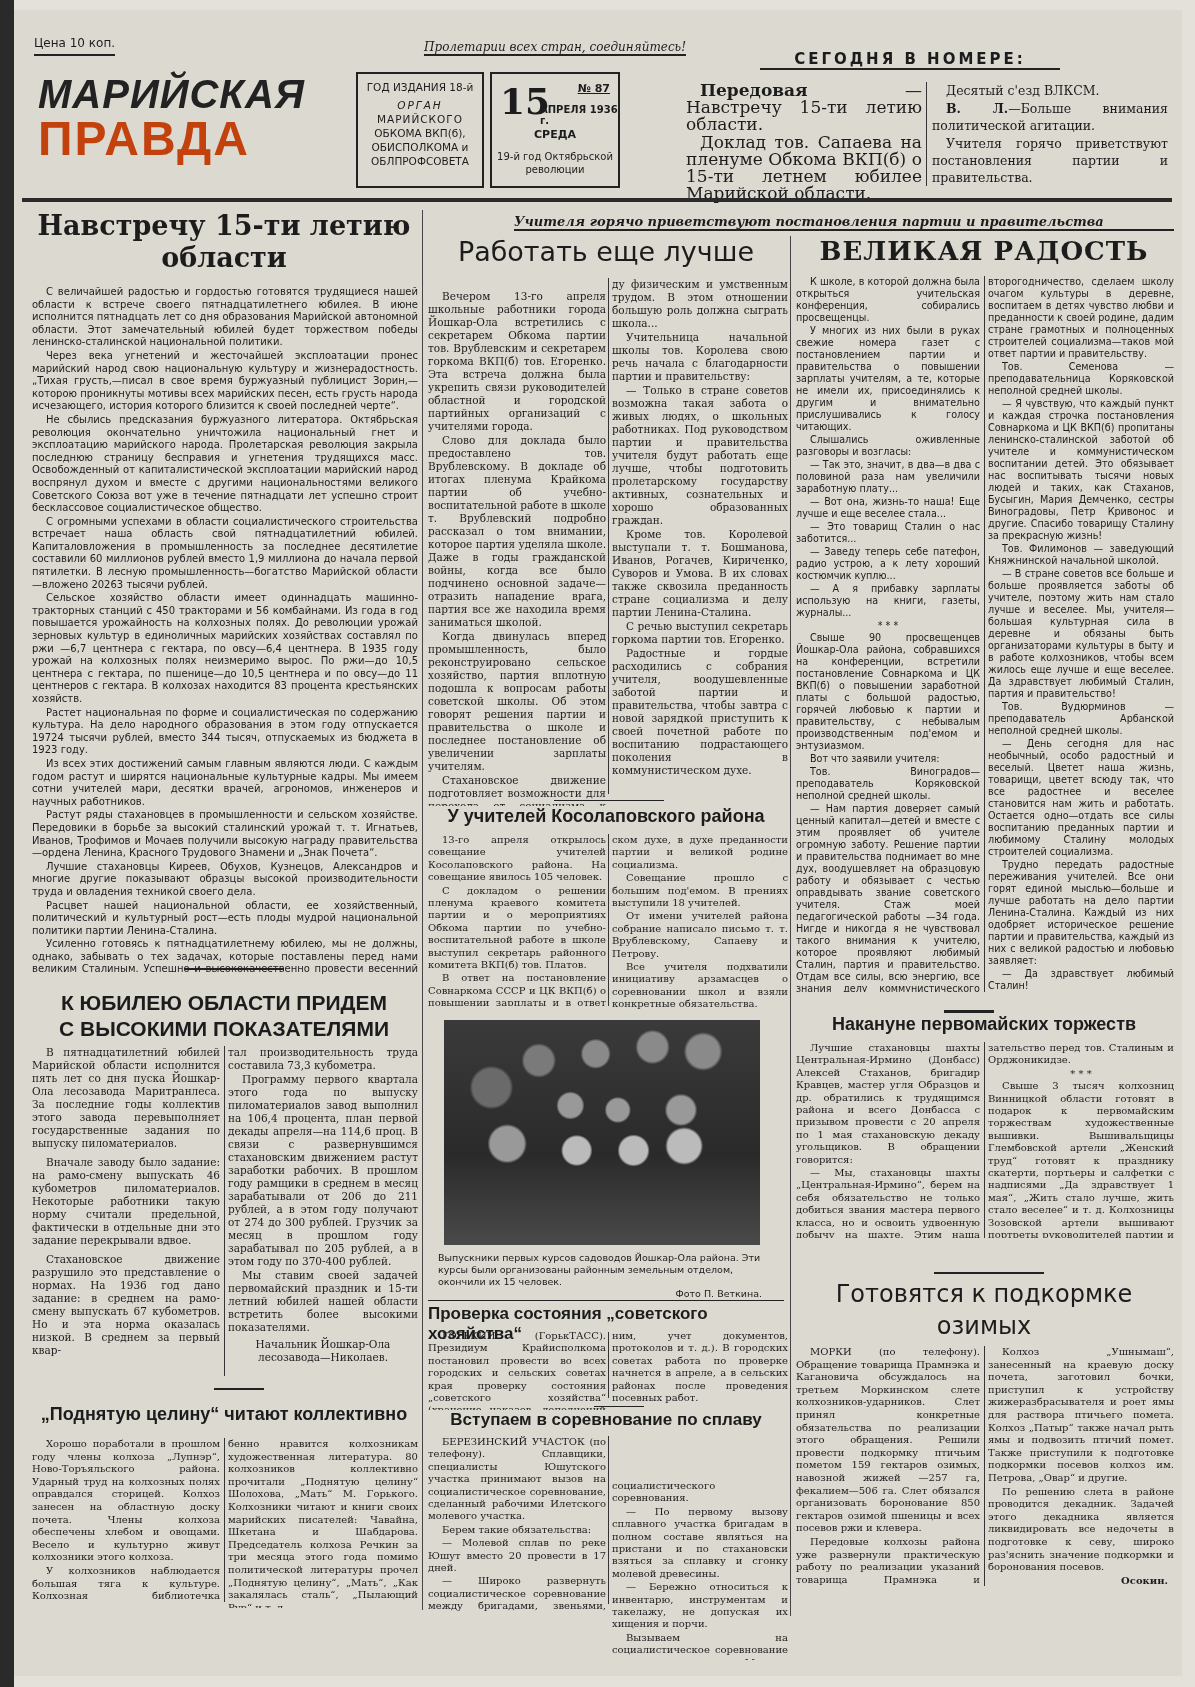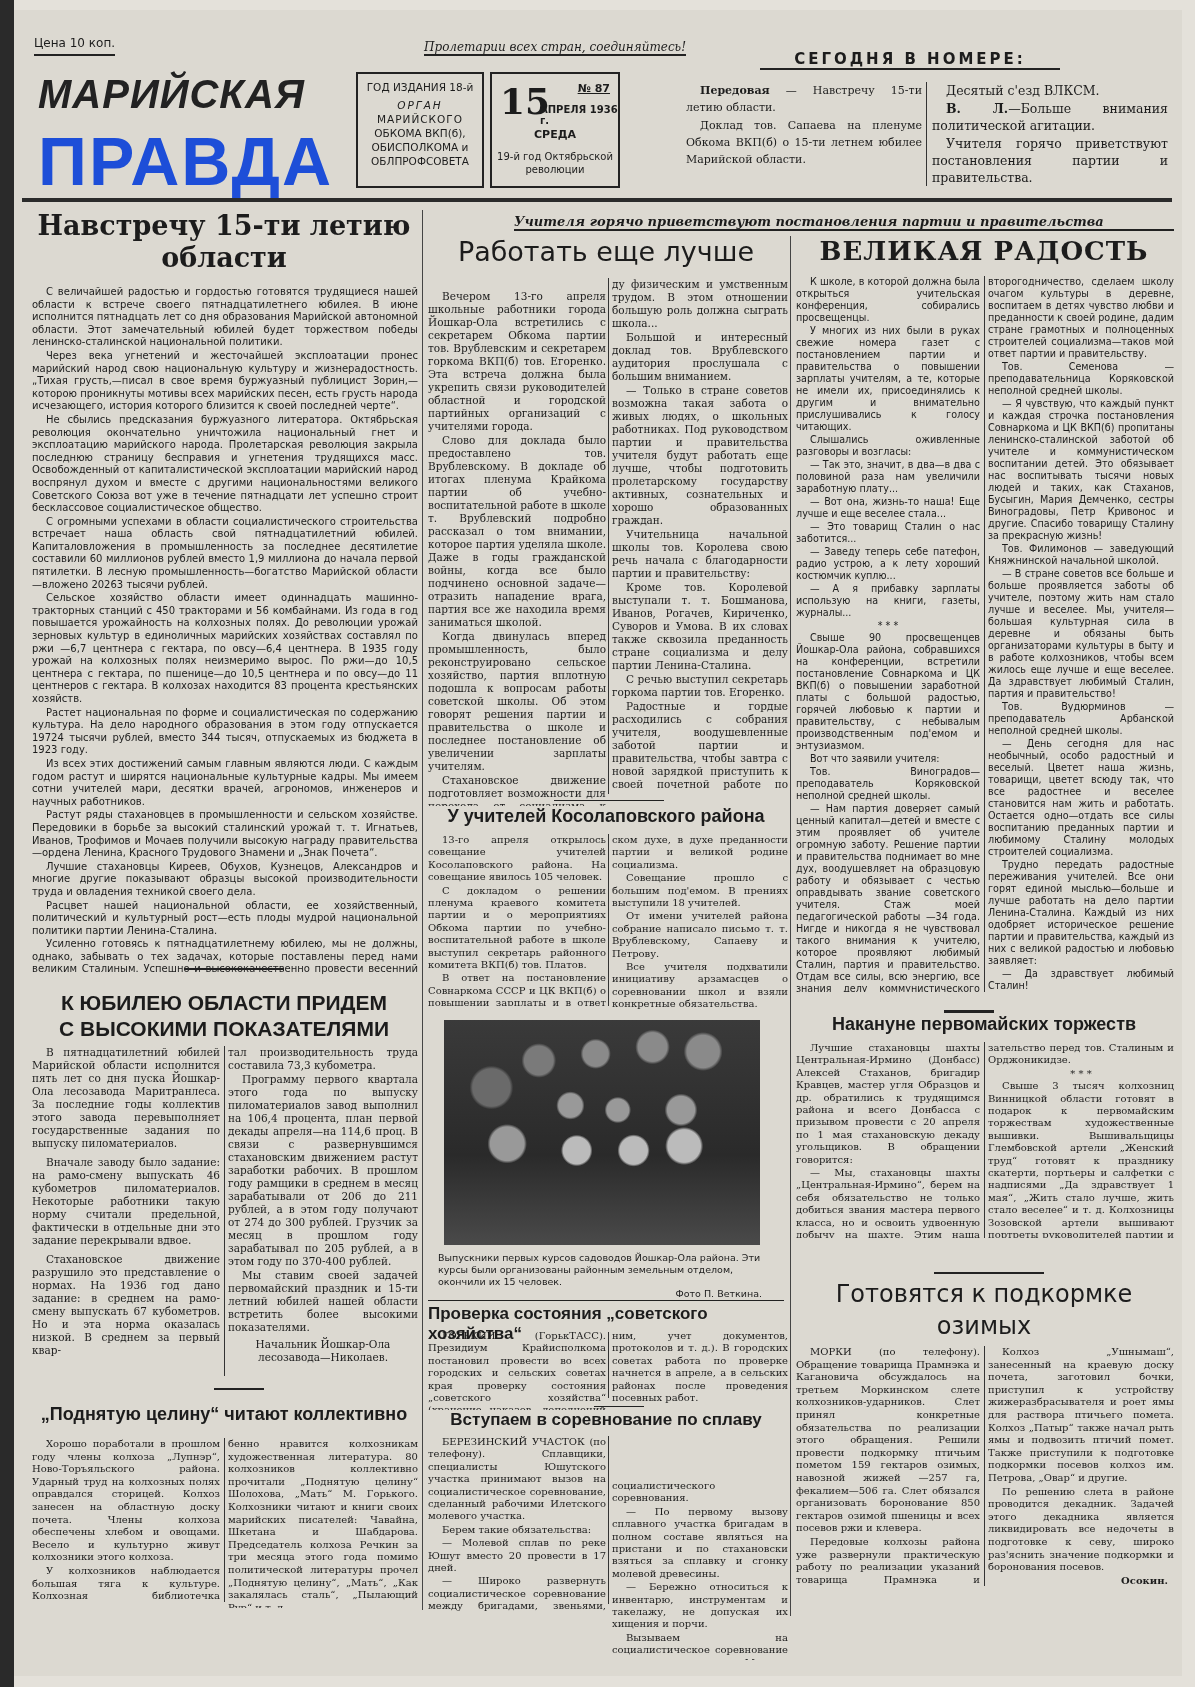--- a/index.html
+++ b/index.html
@@ -37,21 +37,21 @@
 </head>
 <body>
 
 <div class="leftedge"></div>
 <div class="page">
 
   <div class="abs sans" style="left:20px;top:26px;font-size:12px;border-bottom:2px solid #222;padding-bottom:4px;">Цена 10 коп.</div>
   <div class="abs serif italic" style="left:410px;top:30px;font-size:12px;border-bottom:2px solid #222;">Пролетарии всех стран, соединяйтесь!</div>
 
   <div class="abs cond" style="left:24px;top:64px;font-size:40px;line-height:40px;letter-spacing:1px;font-style:italic;color:#222;">МАРИЙСКАЯ</div>
-  <div class="abs cond" style="left:24px;top:114px;font-size:68px;line-height:74px;letter-spacing:2px;color:#1d4ed8;">ПРАВДА</div>
+  <div class="abs cond" style="left:24px;top:92px;font-size:48px;line-height:74px;letter-spacing:2px;color:#c2410c;">ПРАВДА</div>
 
   <div class="abs sans center" style="left:342px;top:62px;width:128px;height:116px;border:2px solid #222;font-size:10.5px;line-height:14px;padding-top:6px;box-sizing:border-box;">
     <div>ГОД ИЗДАНИЯ 18-й</div>
     <div style="letter-spacing:2px;margin-top:4px;font-style:italic;">ОРГАН</div>
     <div style="letter-spacing:1px;">МАРИЙСКОГО</div>
     <div>ОБКОМА ВКП(б),</div>
     <div>ОБИСПОЛКОМА и</div>
     <div>ОБЛПРОФСОВЕТА</div>
   </div>
 
@@ -60,21 +60,21 @@
     <div class="abs bold" style="right:8px;top:8px;font-size:11px;text-decoration:underline;">№ 87</div>
     <div class="abs bold" style="left:48px;top:30px;font-size:10px;">АПРЕЛЯ 1936 г.</div>
     <div class="abs bold center" style="left:0;width:100%;top:54px;font-size:11px;">СРЕДА</div>
     <div class="abs center" style="left:0;width:100%;top:76px;font-size:10px;line-height:13px;">
       <div>19-й год Октябрьской</div>
       <div>революции</div>
     </div>
   </div>
 
   <div class="abs sans bold center" style="left:746px;top:40px;width:300px;font-size:15px;letter-spacing:3px;border-bottom:2px solid #222;">СЕГОДНЯ В НОМЕРЕ:</div>
-  <div class="abs serif" style="left:672px;top:72px;width:236px;font-size:11px;line-height:17px;text-align:justify;">
+  <div class="abs serif" style="left:672px;top:72px;width:236px;font-size:17px;line-height:17px;text-align:justify;">
     <p><b>Передовая</b><span> — Навстречу 15-ти летию области.</span></p>
     <p><span>Доклад тов. Сапаева на пленуме Обкома ВКП(б) о 15-ти летнем юбилее Марийской области.</span></p>
   </div>
   <div class="vr" style="left:912px;top:72px;height:104px;"></div>
   <div class="abs serif" style="left:918px;top:72px;width:236px;font-size:12.5px;line-height:17px;text-align:justify;">
     <p><span>Десятый с'езд ВЛКСМ.</span></p>
     <p><b>В. Л.</b><span>—Больше внимания политической агитации.</span></p>
     <p><span>Учителя горячо приветствуют постановления партии и правительства.</span></p>
   </div>
 
@@ -134,23 +134,22 @@
   <div class="abs sans center" style="left:412px;top:226px;width:360px;font-size:27px;">Работать еще лучше</div>
   <div class="col serif small" style="left:414px;top:268px;width:178px;height:516px;font-size:10.5px;line-height:13px;margin-top:12px;">
     <p>Вечером 13-го апреля школьные работники города Йошкар-Ола встретились с секретарем Обкома партии тов. Врублевским и секретарем горкома ВКП(б) тов. Егоренко. Эта встреча должна была укрепить связи руководителей областной и городской партийных организаций с учителями города.</p>
     <p>Слово для доклада было предоставлено тов. Врублевскому. В докладе об итогах пленума Крайкома партии об учебно-воспитательной работе в школе т. Врублевский подробно рассказал о том внимании, которое партия уделяла школе. Даже в годы гражданской войны, когда все было подчинено основной задаче—отразить нападение врага, партия все же находила время заниматься школой.</p>
     <p>Когда двинулась вперед промышленность, было реконструировано сельское хозяйство, партия вплотную подошла к вопросам работы советской школы. Об этом говорят решения партии и правительства о школе и последнее постановление об увеличении зарплаты учителям.</p>
     <p>Стахановское движение подготовляет возможности для перехода от социализма к коммунизму. Перед нами во весь рост встает вопрос об уничтожении противоположности меж-</p>
   </div>
   <div class="vr" style="left:594px;top:268px;height:516px;"></div>
   <div class="col serif small" style="left:598px;top:268px;width:176px;height:516px;font-size:10.5px;line-height:13px;">
     <p style="text-indent:0">ду физическим и умственным трудом. В этом отношении большую роль должна сыграть школа...</p>
-    <p>Большой и интересный доклад тов. Врублевского аудитория прослушала с большим вниманием.</p>
+    <p>Учительница начальной школы тов. Королева свою речь начала с благодарности партии и правительству:</p>
     <p>— Только в стране советов возможна такая забота о живых людях, о школьных работниках. Под руководством партии и правительства учителя будут работать еще лучше, чтобы подготовить пролетарскому государству активных, сознательных и хорошо образованных граждан.</p>
-    <p>Учительница начальной школы тов. Королева свою речь начала с благодарности партии и правительству:</p>
     <p>Кроме тов. Королевой выступали т. т. Бошманова, Иванов, Рогачев, Кириченко, Суворов и Умова. В их словах также сквозила преданность стране социализма и делу партии Ленина-Сталина.</p>
     <p>С речью выступил секретарь горкома партии тов. Егоренко.</p>
     <p>Радостные и гордые расходились с собрания учителя, воодушевленные заботой партии и правительства, чтобы завтра с новой зарядкой приступить к своей почетной работе по воспитанию подрастающего поколения в коммунистическом духе.</p>
 
   </div>
   <div class="hr" style="left:540px;top:790px;width:110px;height:1px;"></div>
 
   <div class="abs cond center" style="left:412px;top:796px;width:360px;font-size:18px;">У учителей Косолаповского района</div>
   <div class="col serif small" style="left:414px;top:824px;width:178px;height:172px;font-size:10px;line-height:12.4px;">
     <p>13-го апреля открылось совещание учителей Косолаповского района. На совещание явилось 105 человек.</p>

